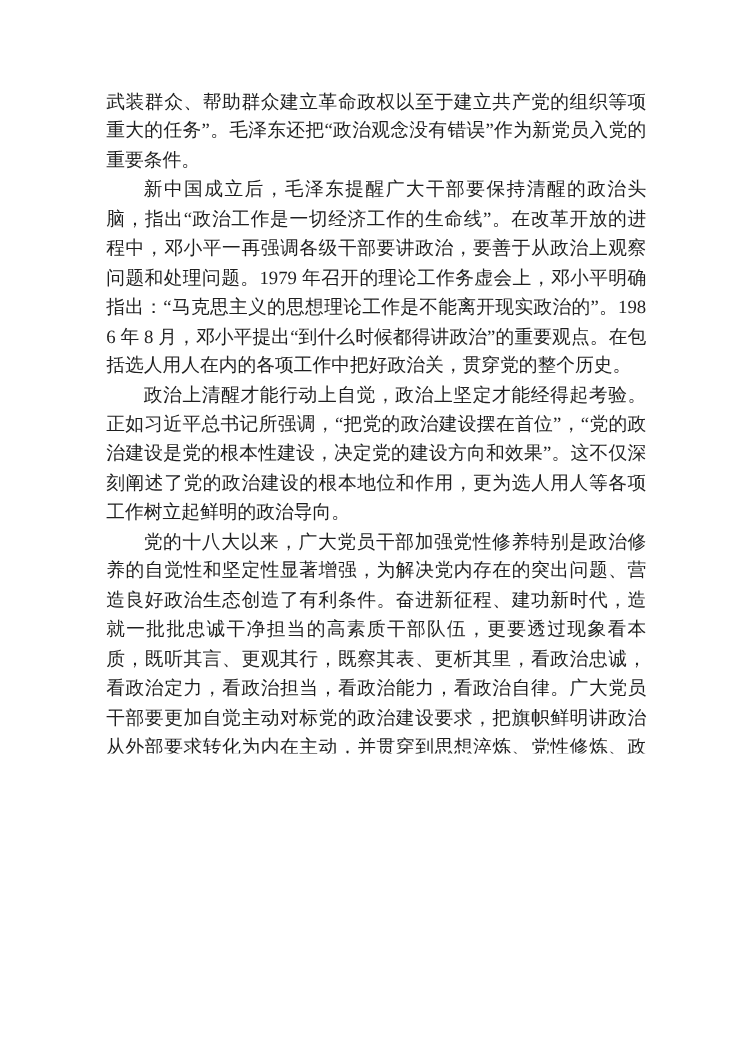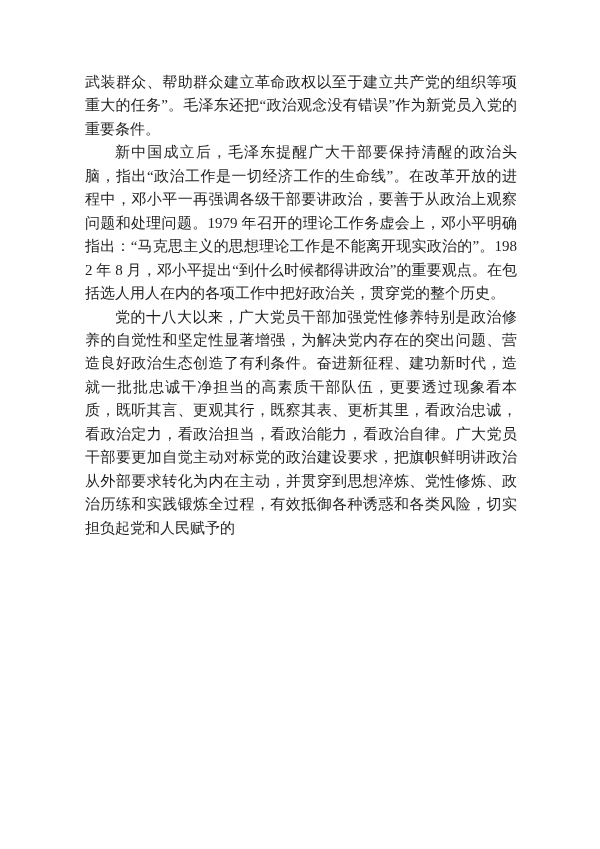--- a/index.html
+++ b/index.html
@@ -44,19 +44,20 @@
     color: #1f1f1f;
     letter-spacing: 1px;
   }
 </style>
 </head>
 <body>
 
 <div class="page">
   <div class="content">
       <p class="para">武装群众、帮助群众建立革命政权以至于建立共产党的组织等项重大的任务”。毛泽东还把“政治观念没有错误”作为新党员入党的重要条件。</p>
-      <p class="para indent">新中国成立后，毛泽东提醒广大干部要保持清醒的政治头脑，指出“政治工作是一切经济工作的生命线”。在改革开放的进程中，邓小平一再强调各级干部要讲政治，要善于从政治上观察问题和处理问题。1979 年召开的理论工作务虚会上，邓小平明确指出：“马克思主义的思想理论工作是不能离开现实政治的”。1982 年 8 月，邓小平提出“到什么时候都得讲政治”的重要观点。在包括选人用人在内的各项工作中把好政治关，贯穿党的整个历史。</p>
+      <p class="para indent">新中国成立后，毛泽东提醒广大干部要保持清醒的政治头脑，指出“政治工作是一切经济工作的生命线”。在改革开放的进程中，邓小平一再强调各级干部要讲政治，要善于从政治上观察问题和处理问题。1979 年召开的理论工作务虚会上，邓小平明确指出：“马克思主义的思想理论工作是不能离开现实政治的”。1986 年 8 月，邓小平提出“到什么时候都得讲政治”的重要观点。在包括选人用人在内的各项工作中把好政治关，贯穿党的整个历史。</p>
+      <p class="para indent">政治上清醒才能行动上自觉，政治上坚定才能经得起考验。正如习近平总书记所强调，“把党的政治建设摆在首位”，“党的政治建设是党的根本性建设，决定党的建设方向和效果”。这不仅深刻阐述了党的政治建设的根本地位和作用，更为选人用人等各项工作树立起鲜明的政治导向。</p>
       <p class="para indent">党的十八大以来，广大党员干部加强党性修养特别是政治修养的自觉性和坚定性显著增强，为解决党内存在的突出问题、营造良好政治生态创造了有利条件。奋进新征程、建功新时代，造就一批批忠诚干净担当的高素质干部队伍，更要透过现象看本质，既听其言、更观其行，既察其表、更析其里，看政治忠诚，看政治定力，看政治担当，看政治能力，看政治自律。广大党员干部要更加自觉主动对标党的政治建设要求，把旗帜鲜明讲政治从外部要求转化为内在主动，并贯穿到思想淬炼、党性修炼、政治历练和实践锻炼全过程，有效抵御各种诱惑和各类风险，切实担负起党和人民赋予的</p>
     </div>
   <div class="footer">
     <span>- 8 -</span>
   </div>
 </div>
 
 </body></html>

